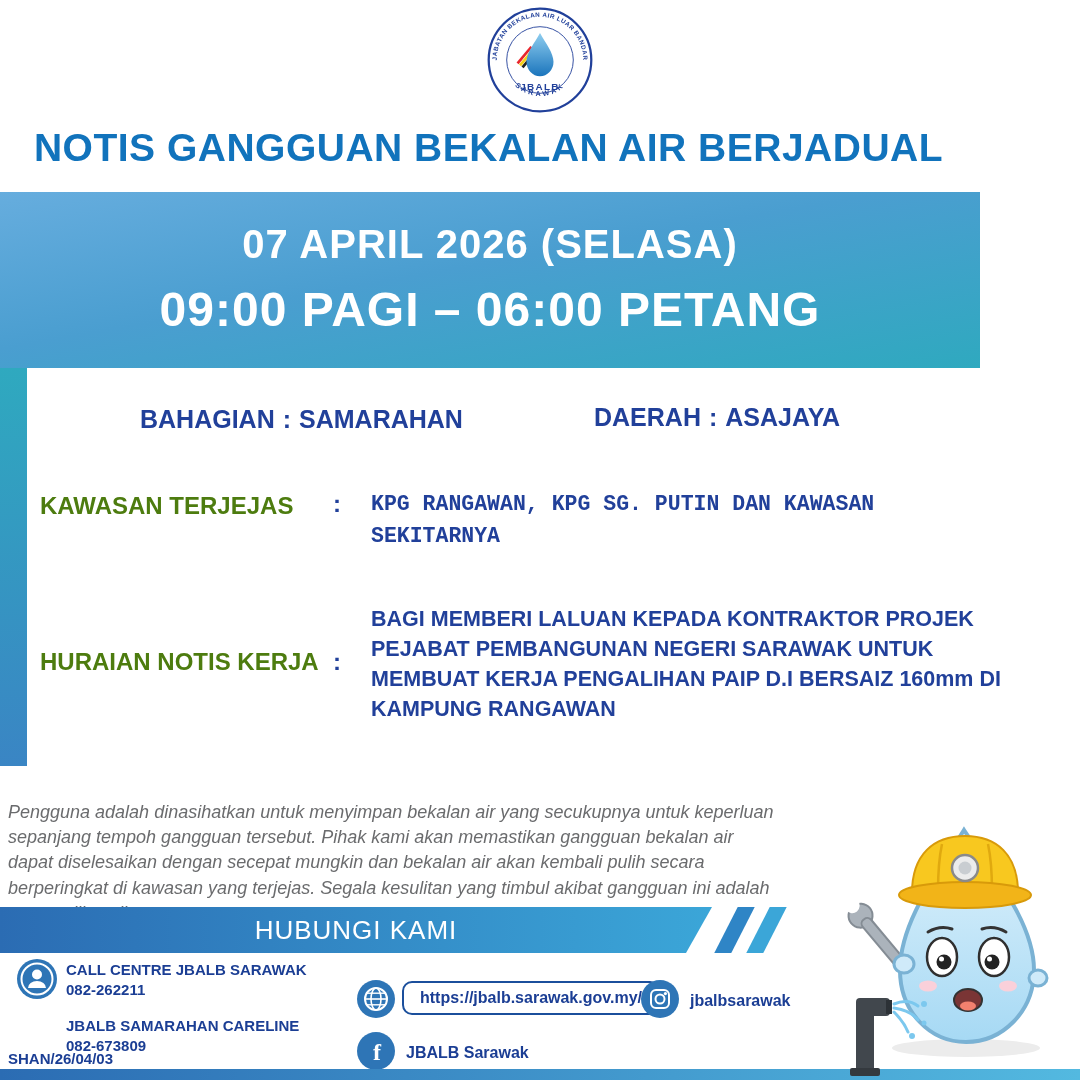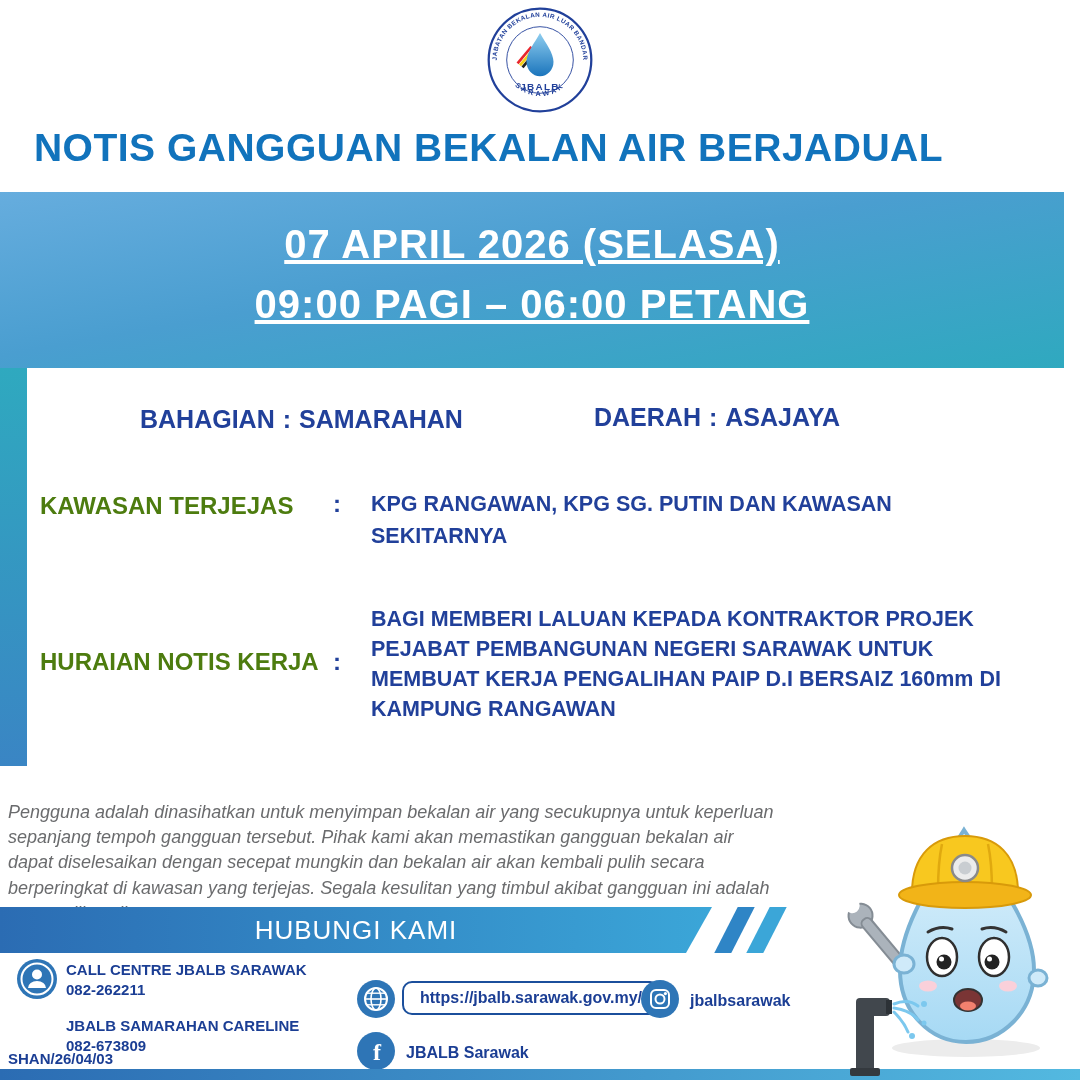--- a/index.html
+++ b/index.html
@@ -14,44 +14,44 @@
 
   
   .title {
     position:absolute; top:126px; left:0; width:977px; margin:0;
     text-align:center; font-size:39px; font-weight:bold; color:#1173BC;
     letter-spacing:0.5px;
   }
 
   
   .banner {
-    position:absolute; top:192px; left:0; width:1064px; height:176px;
+    position:absolute; top:192px; left:0; width:980px; height:176px;
     background:linear-gradient(170deg,#66ADDE 0%, #4A9ED0 45%, #2FA9BF 100%);
-    color:#fff; text-align:center;text-decoration:underline;
+    color:#fff; text-align:center;
   }
   .banner-date { padding-top:30px; font-size:40px; font-weight:bold; letter-spacing:1px; }
-  .banner-time { margin-top:15px; font-size:40px; font-weight:bold; letter-spacing:1px; }
+  .banner-time { margin-top:15px; font-size:48px; font-weight:bold; letter-spacing:1px; }
 
   
   .left-bar {
     position:absolute; left:0; top:368px; width:27px; height:398px;
     background:linear-gradient(180deg,#2FA9BF 0%, #3A85C4 100%);
   }
   .region-item { position:absolute; font-size:25px; font-weight:bold; color:#21409A; }
   .region-item .sep { margin:0 8px; }
   .bahagian { left:140px; top:405px; }
   .daerah   { left:575px; top:403px;margin-left:19px; }
 
   .detail-label { position:absolute; font-size:24px; font-weight:bold; color:#4d7c0f; }
   .detail-colon { position:absolute; font-size:24px; font-weight:bold; color:#21409A; }
   .detail-value { position:absolute; font-size:21.5px; font-weight:bold; color:#21409A; }
 
   .kawasan-label { left:40px;  top:492px; }
   .kawasan-colon { left:333px; top:490px; }
-  .kawasan-value { left:371px; top:488px; width:585px; line-height:1.5; }
+  .kawasan-value { left:371px; top:488px; width:585px; line-height:1.5;font-family:Liberation Mono, monospace; }
 
   .huraian-label { left:40px;  top:648px; }
   .huraian-colon { left:333px; top:648px; }
   .huraian-value { left:371px; top:604px; width:630px; line-height:1.4; }
 
   .advisory {
     position:absolute; left:8px; top:800px; width:770px;
     font-size:18px; font-style:italic; color:#6A6B6D; line-height:1.4;
   }
 

